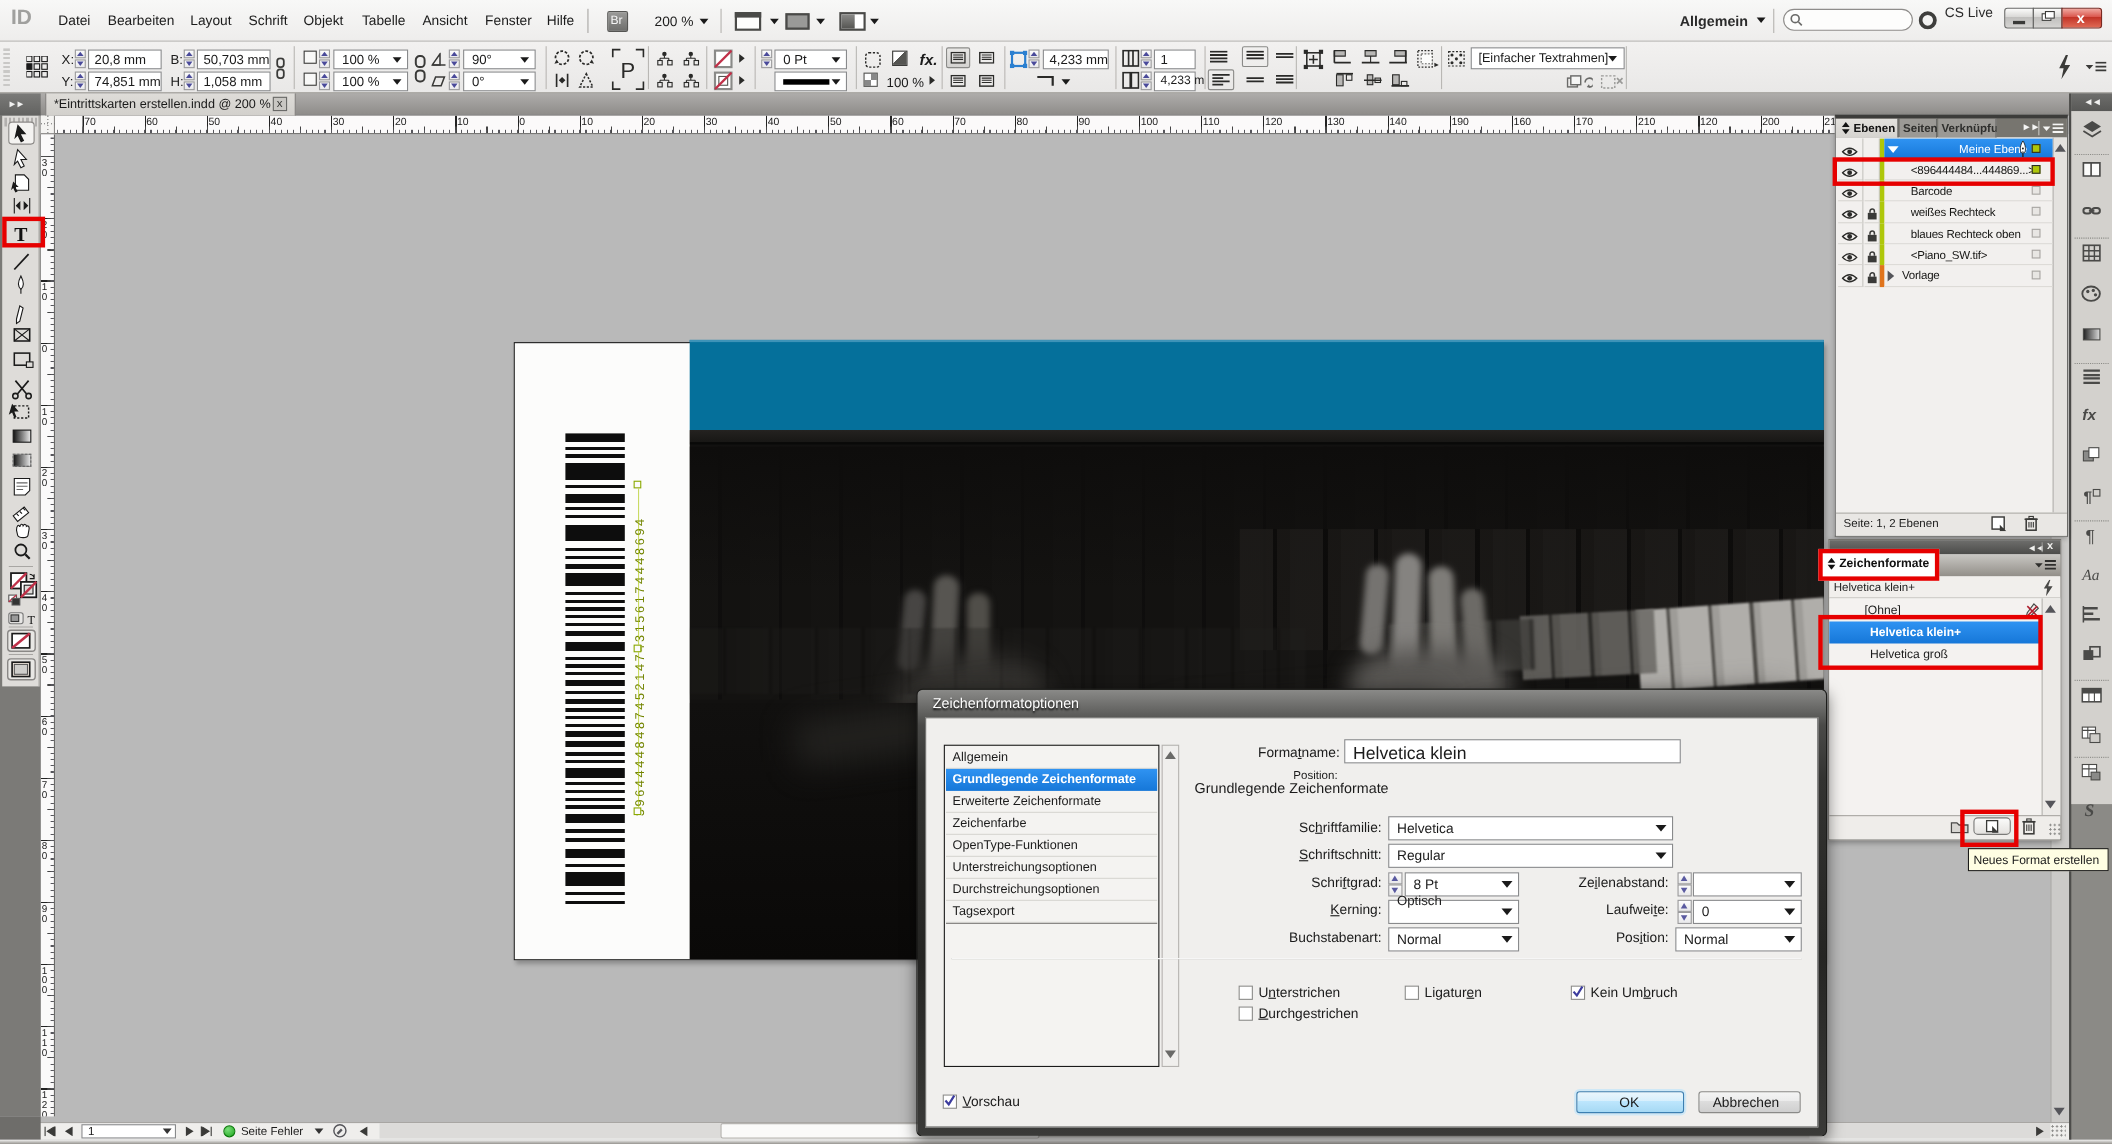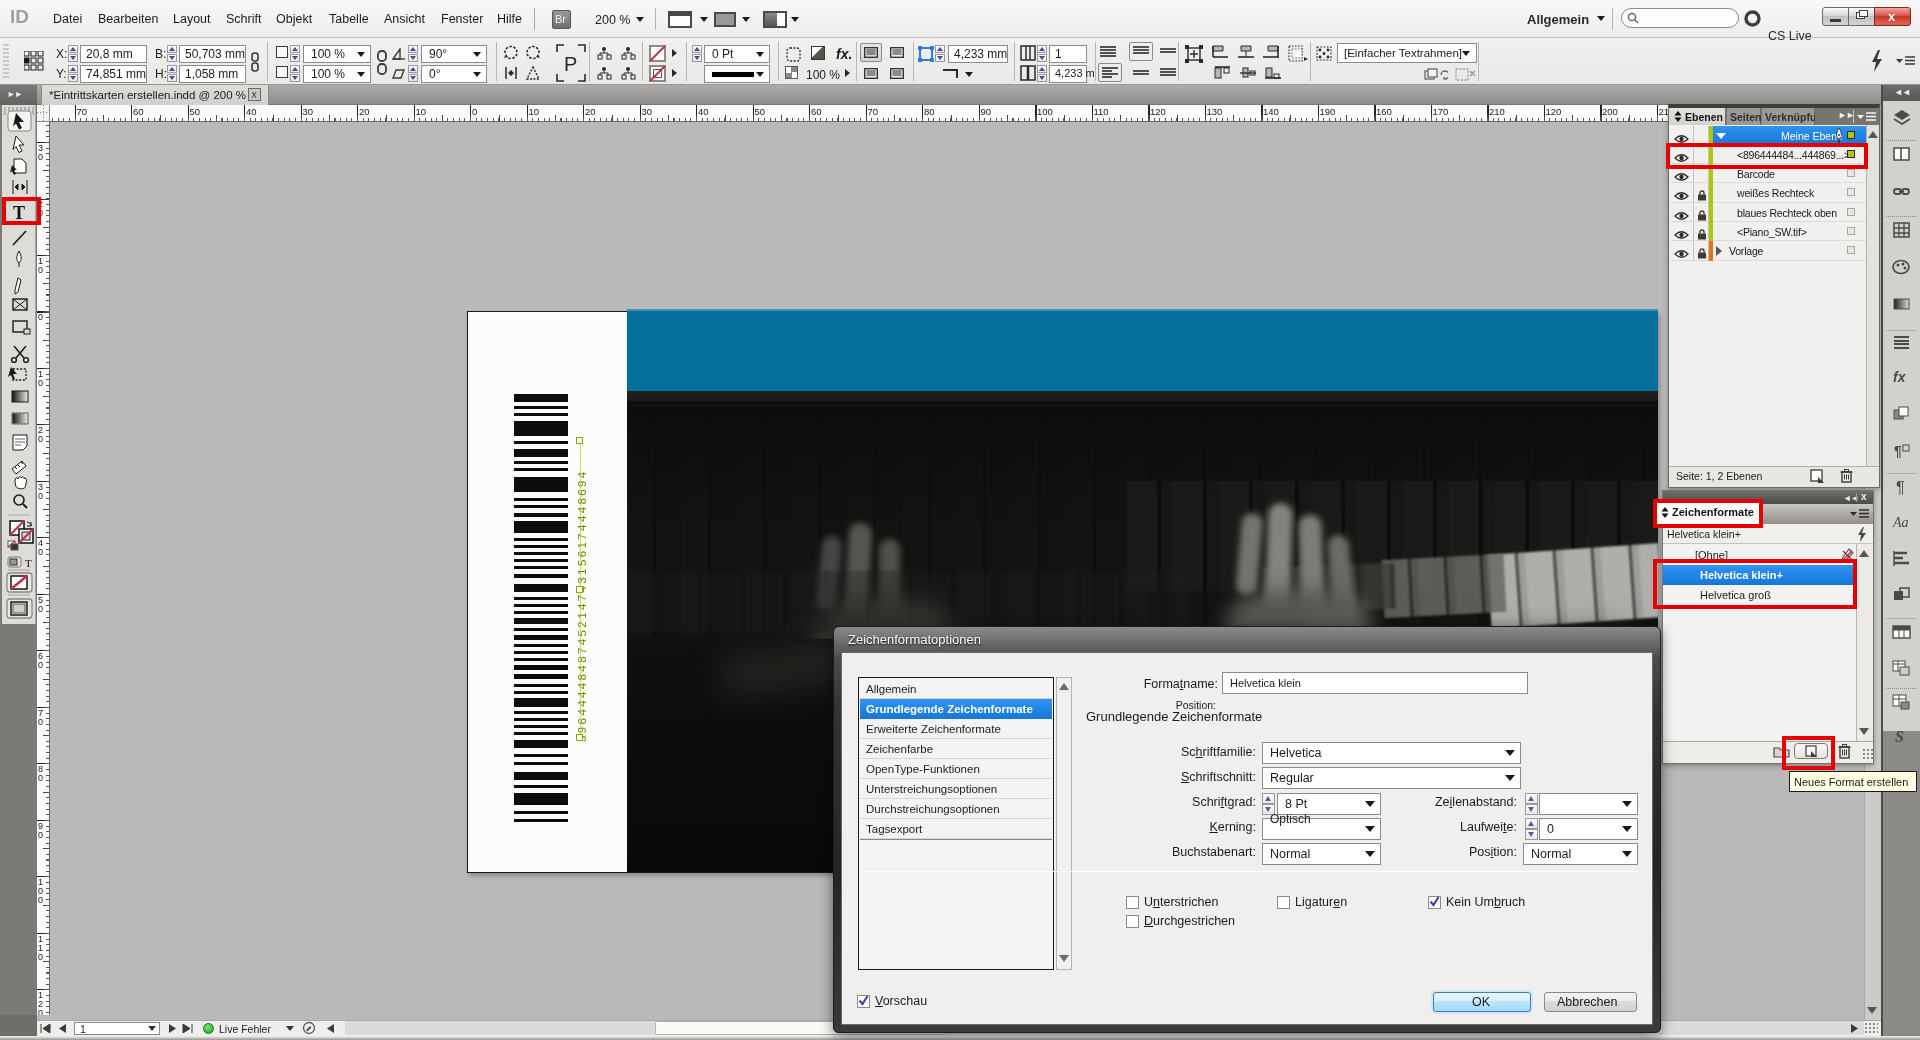--- a/index.html
+++ b/index.html
@@ -42,21 +42,21 @@
 <div class="cmbar" style="left:1597px;top:16px;z-index:6"></div>
 <div class="a" style="left:1612px;top:8px;width:1px;height:22px;background:#b5b3b0;z-index:6"></div>
 <div class="a" style="left:1621px;top:8px;width:118px;height:20px;background:#fdfdfc;border:1px solid #8e8c8a;border-radius:10px;z-index:6"></div>
 <svg class="a" style="left:1627px;top:12px;z-index:7" width="12" height="12">
     <circle cx="5" cy="5" r="3.6" fill="none" stroke="#6a6a68" stroke-width="1.5"></circle>
     <line x1="8" y1="8" x2="11" y2="11" stroke="#6a6a68" stroke-width="1.5"></line>
   </svg>
 <svg class="a" style="left:1744px;top:10px;z-index:6" width="17" height="17">
     <circle cx="8.5" cy="8.5" r="6.5" fill="none" stroke="#3e3e3c" stroke-width="3.4"></circle>
   </svg>
-<div class="tx" style="left:1768px;top:29px;font-size:12.5px;color:#2b2b2b;z-index:6">CS Live</div>
+<div class="tx" style="left:1768px;top:4px;font-size:12.5px;color:#2b2b2b;z-index:6">CS Live</div>
 <div class="a" style="left:1822px;top:7px;width:27px;height:19px;background:linear-gradient(#fbfbfa,#d8d7d5 45%,#c0bfbd 45%,#d5d4d2);border:1px solid #6a6a68;border-radius:3px 0 0 3px;z-index:6"></div>
 <div class="a" style="left:1830px;top:19px;width:11px;height:3px;background:#3a3a38;z-index:7"></div>
 <div class="a" style="left:1848px;top:7px;width:27px;height:19px;background:linear-gradient(#fbfbfa,#d8d7d5 45%,#c0bfbd 45%,#d5d4d2);border:1px solid #6a6a68;z-index:6"></div>
 <div class="a" style="left:1856px;top:12px;width:9px;height:7px;border:1.5px solid #3a3a38;background:#fff;z-index:7"></div>
 <div class="a" style="left:1859px;top:10px;width:9px;height:7px;border:1.5px solid #3a3a38;background:#fff;z-index:8"></div>
 <div class="a" style="left:1874px;top:7px;width:37px;height:19px;background:linear-gradient(#f0a8a0,#d9534a 45%,#c23327 45%,#e06a55);border:1px solid #7a2a22;border-radius:0 3px 3px 0;z-index:6"></div>
 <div class="tx" style="left:1888px;top:9px;font-size:13px;font-weight:bold;color:#fff;z-index:7">x</div>
 <div class="a" style="left:0px;top:38px;width:1920px;height:47px;background:linear-gradient(#f2f1f0,#e9e8e7);border-bottom:1px solid #98968f;z-index:5"></div>
 <div class="sep2" style="left:267px;top:42px;width:1px;height:39px;;z-index:6"></div>
 <div class="sep2" style="left:496px;top:42px;width:1px;height:39px;;z-index:6"></div>
@@ -564,21 +564,21 @@
 <div class="fld" style="left:74px;top:1022px;width:86px;height:13px;z-index:6"></div>
 <div class="tx" style="left:80px;top:1023px;font-size:10.5px;z-index:7">1</div>
 <div class="cmbar" style="left:148px;top:1026px;z-index:7;border-top-color:#333"></div>
 <svg class="a" style="left:168px;top:1024px;z-index:6" width="9" height="9">
     <path d="M1 0 L8 4.5 L1 9 z" fill="#3a3a38"></path>
   </svg>
 <svg class="a" style="left:182px;top:1024px;z-index:6" width="11" height="9">
     <path d="M1 0 L8 4.5 L1 9 z M10 0 v9" fill="#3a3a38" stroke="#3a3a38"></path>
   </svg>
 <div class="a" style="left:203px;top:1023px;width:11px;height:11px;background:radial-gradient(circle at 35% 30%,#7ae07a,#1fa51f);border-radius:50%;border:1px solid #0a7a0a;z-index:6"></div>
-<div class="tx" style="left:219px;top:1023px;font-size:10.5px;z-index:6">Live Fehler</div>
+<div class="tx" style="left:219px;top:1023px;font-size:10.5px;z-index:6">Seite Fehler</div>
 <div class="cmbar" style="left:286px;top:1026px;z-index:6;border-top-color:#333"></div>
 <svg class="a" style="left:302px;top:1021px;z-index:6" width="15" height="14">
     <circle cx="7" cy="7" r="5.5" fill="none" stroke="#55555a" stroke-width="1.3"></circle>
     <path d="M4 9 l4 -4 1.5 1.5 -4 4 z" fill="#55555a"></path>
   </svg>
 <svg class="a" style="left:326px;top:1024px;z-index:6" width="9" height="9">
     <path d="M8 0 L1 4.5 L8 9 z" fill="#3a3a38"></path>
   </svg>
 <div class="a" style="left:345px;top:1021px;width:1300px;height:14px;background:#dcdbd9;z-index:5"></div>
 <div class="a" style="left:655px;top:1021px;width:290px;height:14px;background:#fafaf9;border:1px solid #b5b3b0;border-radius:2px;z-index:6"></div>
@@ -891,21 +891,21 @@
 <div class="a" style="left:860px;top:799px;width:192px;height:20px;border-bottom:1px solid #d8d6d2;z-index:43"></div>
 <div class="tx" style="left:866px;top:803px;font-size:11.5px;color:#1b1b1b;z-index:44">Durchstreichungsoptionen</div>
 <div class="a" style="left:860px;top:819px;width:192px;height:20px;border-bottom:1px solid #d8d6d2;z-index:43"></div>
 <div class="tx" style="left:866px;top:823px;font-size:11.5px;color:#1b1b1b;z-index:44">Tagsexport</div>
 <div class="a" style="left:860px;top:839px;width:192px;height:1px;background:#8a8886;z-index:43"></div>
 <div class="a" style="left:1056px;top:677px;width:16px;height:293px;background:#f0efed;border:1px solid #b5b3b0;z-index:42"></div>
 <div class="a" style="left:1059px;top:683px;width:0;height:0;border-left:5px solid transparent;border-right:5px solid transparent;border-bottom:7px solid #6a6a68;z-index:43"></div>
 <div class="a" style="left:1059px;top:955px;width:0;height:0;border-left:5px solid transparent;border-right:5px solid transparent;border-top:7px solid #6a6a68;z-index:43"></div>
 <div class="tx" style="left:1218px;top:677px;font-size:12.5px;z-index:43;transform:translateX(-100%)">Forma<u>t</u>name:</div>
 <div class="fld" style="left:1222px;top:672px;width:306px;height:22px;z-index:43"></div>
-<div class="tx" style="left:1230px;top:677px;font-size:11px;z-index:44">Helvetica klein</div>
+<div class="tx" style="left:1230px;top:677px;font-size:16px;z-index:44">Helvetica klein</div>
 <div class="tx" style="left:1216px;top:699px;font-size:10.5px;z-index:43;transform:translateX(-100%)">Position:</div>
 <div class="tx" style="left:1086px;top:709px;font-size:13px;z-index:43">Grundlegende Zeichenformate</div>
 <div class="tx" style="left:1256px;top:745px;font-size:12.5px;z-index:43;transform:translateX(-100%)">Sc<u>h</u>riftfamilie:</div>
 <div class="fld" style="left:1262px;top:742px;width:259px;height:22px;z-index:43"></div>
 <div class="tx" style="left:1270px;top:746px;font-size:12.5px;z-index:44">Helvetica</div>
 <div class="cmbar" style="left:1505px;top:750px;z-index:44;border-left-width:5px;border-right-width:5px;border-top-width:6px"></div>
 <div class="tx" style="left:1256px;top:770px;font-size:12.5px;z-index:43;transform:translateX(-100%)"><u>S</u>chriftschnitt:</div>
 <div class="fld" style="left:1262px;top:767px;width:259px;height:22px;z-index:43"></div>
 <div class="tx" style="left:1270px;top:771px;font-size:12.5px;z-index:44">Regular</div>
 <div class="cmbar" style="left:1505px;top:775px;z-index:44;border-left-width:5px;border-right-width:5px;border-top-width:6px"></div>

